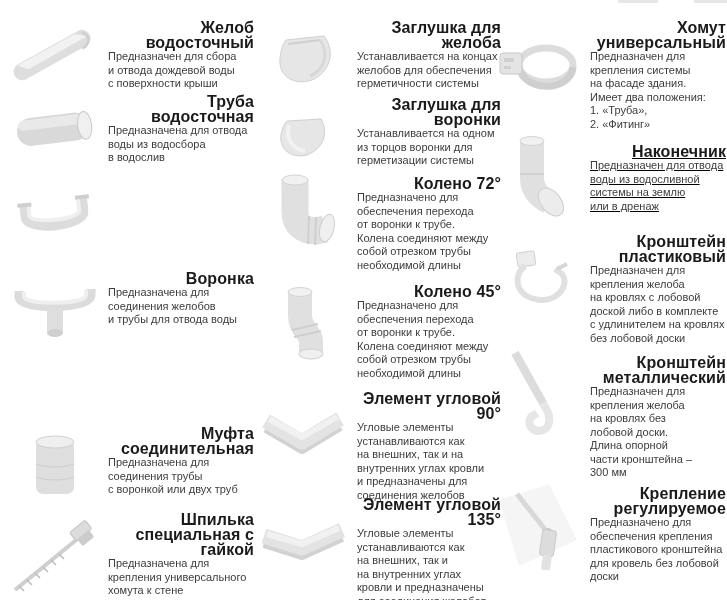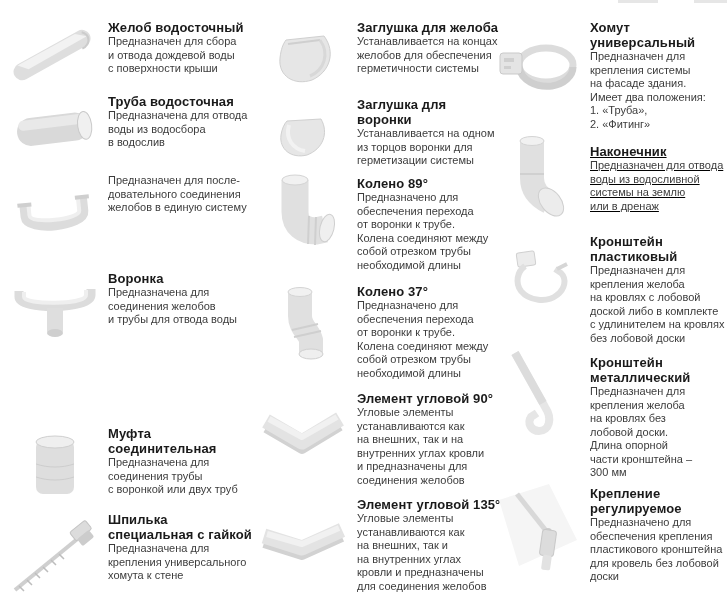--- a/index.html
+++ b/index.html
@@ -8,21 +8,21 @@
   .artifact{position:absolute;background:#e6e6e6;height:3px;top:0;}
   .it{position:absolute;display:flex;align-items:flex-start;}
   .im{display:flex;justify-content:center;flex:0 0 auto;}
   .c1 .im{width:98px;}
   .c2 .im{width:96px;}
   .c3 .im{width:94px;}
   .tx{flex:0 0 auto;}
   .c1 .tx{width:146px;margin-left:4px;}
   .c2 .tx{width:144px;margin-left:7px;}
   .c3 .tx{width:136px;margin-left:6px;}
-  .t{font-size:13px;font-weight:bold;color:#1a1a1a;line-height:15px;white-space:pre-line;letter-spacing:.1px;}
+  .t{font-size:16px;font-weight:bold;color:#1a1a1a;line-height:15px;white-space:pre-line;letter-spacing:.1px;text-align:right;}
   .d{font-size:11px;color:#3c3c3c;line-height:13.5px;white-space:pre-line;}
   svg{display:block;}
 </style>
 </head>
 <body>
 
 <div class="page">
   <div class="artifact" style="left:618px;width:40px;"></div>
   <div class="artifact" style="left:694px;width:33px;"></div>
 
@@ -66,23 +66,20 @@
     <div class="im">
       <svg width="90" height="62" viewBox="0 0 90 62" style="margin-top:14px">
         <g transform="rotate(-6 45 31)">
           <path d="M16 14 L16 26 C16 41 74 41 74 26 L74 12" fill="none" stroke="#dcdcdc" stroke-width="10"></path>
           <path d="M20 15 L20 25 C20 34 70 34 70 25 L70 13" fill="none" stroke="#efefef" stroke-width="4"></path>
           <path d="M9 14 L23 14 M67 12 L81 12" stroke="#cfcfcf" stroke-width="4"></path>
         </g>
       </svg>
     </div>
     <div class="tx">
-      <div class="d">Предназначен для после-
-довательного соединения
-желобов в единую систему</div>
     </div>
   </div>
 
   <div class="it c1" style="left:6px;top:271px;">
     <div class="im">
       <svg width="92" height="64" viewBox="0 0 92 64" style="margin-top:8px">
         <path d="M10 12 L10 18 C10 31 82 31 82 16 L82 10" fill="none" stroke="#dcdcdc" stroke-width="9"></path>
         <path d="M15 13 L15 18 C15 26 77 26 77 16 L77 11" fill="none" stroke="#efefef" stroke-width="4"></path>
         <path d="M38 29 L38 52 C38 56 54 56 54 52 L54 29" fill="#dedede"></path>
         <ellipse cx="46" cy="54" rx="8" ry="4" fill="#cfcfcf"></ellipse>
@@ -166,41 +163,41 @@
   <div class="it c2" style="left:254px;top:176px;">
     <div class="im">
       <svg width="86" height="84" viewBox="0 0 86 84" style="margin-top:-4px">
         <path d="M36 8 L36 40 C36 53 45 59 57 59 L66 57" fill="none" stroke="#e0e0e0" stroke-width="27"></path>
         <path d="M50 44 L49 72 M57 45 L56 73" stroke="#cfcfcf" stroke-width="2"></path>
         <ellipse cx="68" cy="56" rx="7" ry="14" transform="rotate(14 68 56)" fill="#efefef" stroke="#cfcfcf"></ellipse>
         <ellipse cx="36" cy="8" rx="13" ry="5" fill="#f1f1f1" stroke="#d4d4d4"></ellipse>
       </svg>
     </div>
     <div class="tx">
-      <div class="t">Колено 89°</div>
+      <div class="t">Колено 72°</div>
       <div class="d">Предназначено для
 обеспечения перехода
 от воронки к трубе.
 Колена соединяют между
 собой отрезком трубы
 необходимой длины</div>
     </div>
   </div>
 
   <div class="it c2" style="left:254px;top:284px;">
     <div class="im">
       <svg width="76" height="80" viewBox="0 0 76 80">
         <path d="M36 8 L36 32 C36 44 45 47 47 56 L47 68" fill="none" stroke="#e0e0e0" stroke-width="24"></path>
         <path d="M28 46 L54 40 M30 53 L57 47" stroke="#cfcfcf" stroke-width="2"></path>
         <ellipse cx="47" cy="70" rx="12" ry="5" fill="#efefef" stroke="#cfcfcf"></ellipse>
         <ellipse cx="36" cy="8" rx="12" ry="4.5" fill="#f1f1f1" stroke="#d4d4d4"></ellipse>
       </svg>
     </div>
     <div class="tx">
-      <div class="t">Колено 37°</div>
+      <div class="t">Колено 45°</div>
       <div class="d">Предназначено для
 обеспечения перехода
 от воронки к трубе.
 Колена соединяют между
 собой отрезком трубы
 необходимой длины</div>
     </div>
   </div>
 
   <div class="it c2" style="left:254px;top:391px;">

